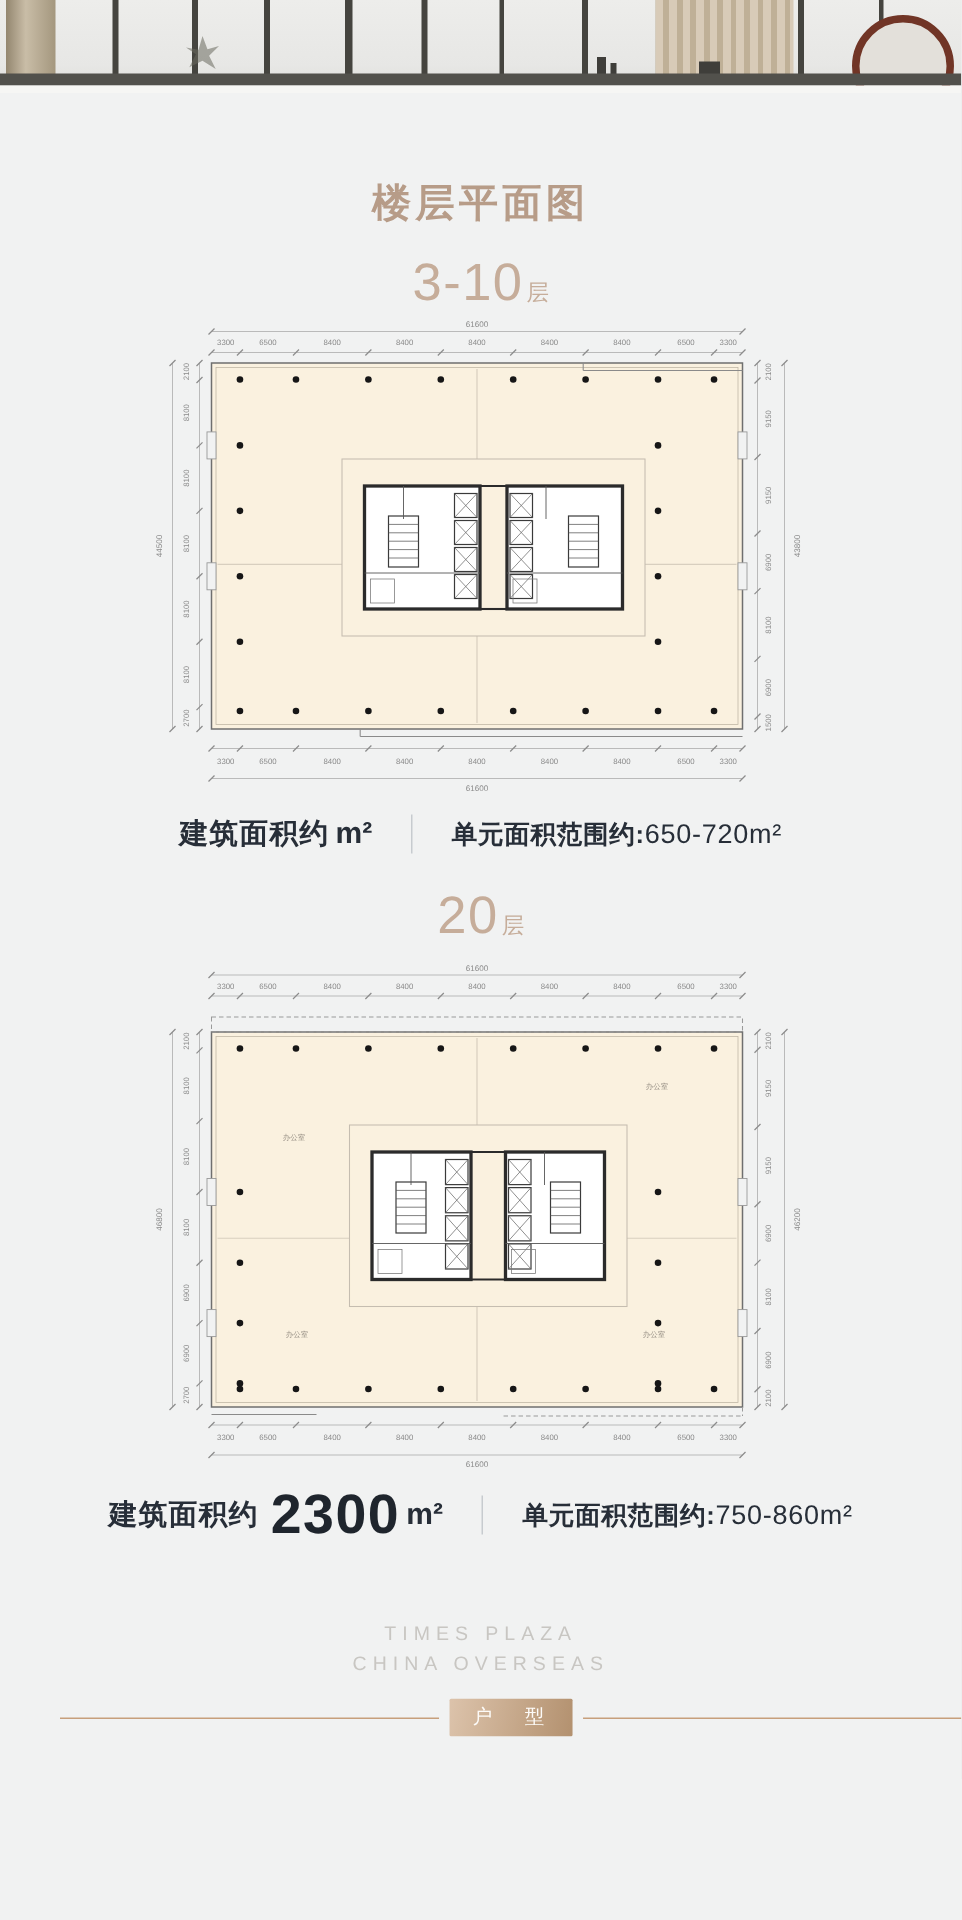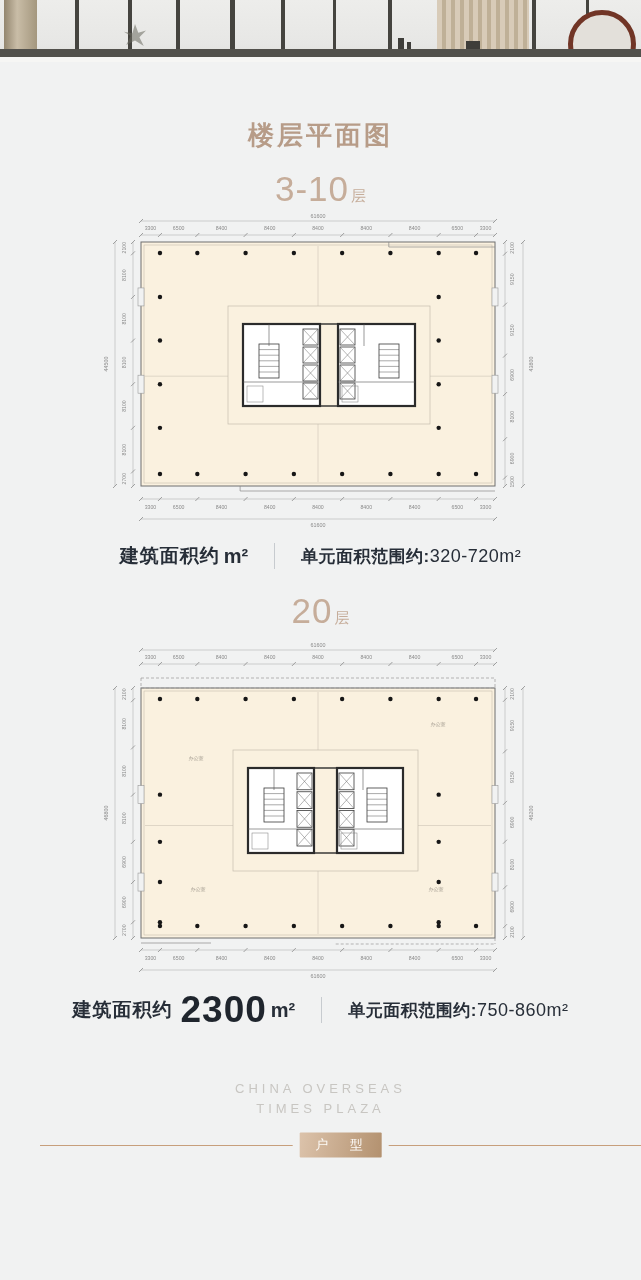--- a/index.html
+++ b/index.html
@@ -257,21 +257,21 @@
       <line x1="245" y1="171" x2="322" y2="171" stroke="#555" stroke-width="0.6"></line>
       <line x1="271" y1="113" x2="271" y2="135" stroke="#555" stroke-width="0.6"></line>
       <rect x="249" y="175" width="16" height="16" fill="none" stroke="#777" stroke-width="0.5"></rect>
       <line x1="227" y1="113" x2="245" y2="113" stroke="#2b2b2b" stroke-width="1.4"></line>
       <line x1="227" y1="195" x2="245" y2="195" stroke="#2b2b2b" stroke-width="1.4"></line>
     </svg>
   <div class="info-row">
     <span class="lbl">建筑面积约</span>
     <span class="unit">m²</span>
     <span class="divider"></span>
-    <span class="range"><span>单元面积范围约:</span><span class="rv">320-720m²</span></span>
+    <span class="range"><span>单元面积范围约:</span><span class="rv">650-720m²</span></span>
   </div>
 
   <div class="floor-label second">
     <span class="num">20</span><span class="suf">层</span>
   </div>
   <svg id="plan2-svg" class="plan-svg" width="455" height="350">
       <line x1="48" y1="17" x2="402" y2="17" stroke="#b3b3b3" stroke-width="0.6"></line>
       <line x1="46" y1="19" x2="50" y2="15" stroke="#8c8c8c" stroke-width="0.8"></line>
       <line x1="400" y1="19" x2="404" y2="15" stroke="#8c8c8c" stroke-width="0.8"></line>
       <text x="225" y="14" font-size="5.4" fill="#8b8b8b" text-anchor="middle">61600</text>
@@ -451,22 +451,22 @@
     </svg>
   <div class="info-row" style="margin-top:6px;">
     <span class="lbl">建筑面积约</span>
     <span class="val">2300</span>
     <span class="unit">m²</span>
     <span class="divider"></span>
     <span class="range"><span>单元面积范围约:</span><span class="rv">750-860m²</span></span>
   </div>
 
   <div class="brand">
+    <div>TIMES PLAZA</div>
     <div>CHINA OVERSEAS</div>
-    <div>TIMES PLAZA</div>
   </div>
   <div class="rule-row">
     <div class="rule"></div>
     <div class="badge-wrap">
       <span class="badge">户 型</span>
     </div>
   </div>
 
 
 </div>

